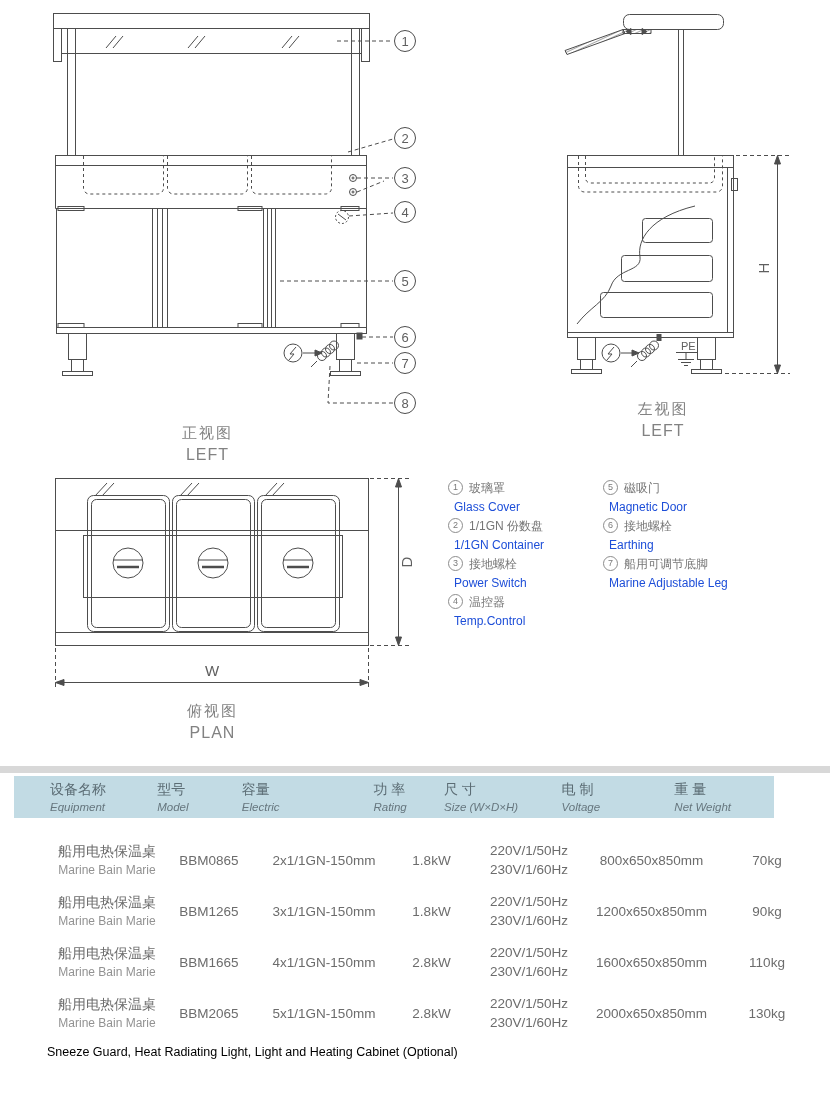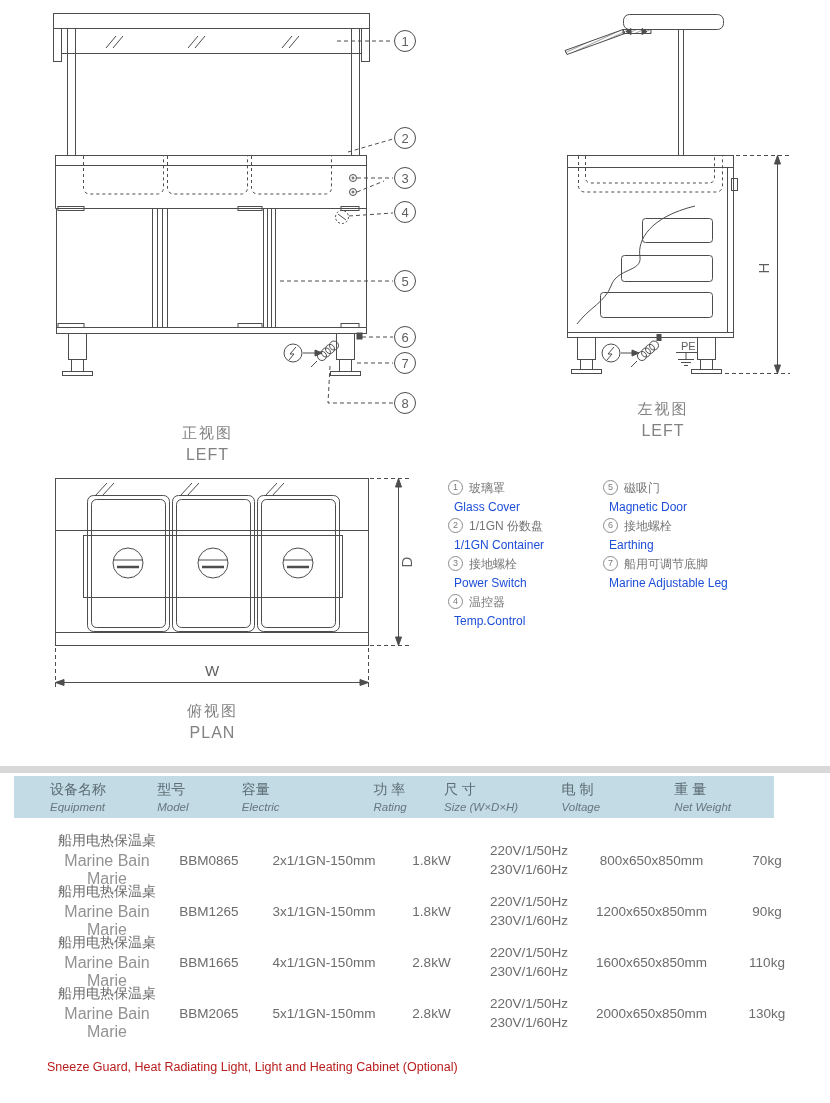--- a/index.html
+++ b/index.html
@@ -20,25 +20,25 @@
   .tstrip{position:absolute;left:0;top:766px;width:830px;height:7px;background:#d8d8d8;}
   .thead{position:absolute;left:14px;top:776px;width:760px;height:42px;background:#c2dbe4;display:flex;align-items:center;}
   .hcell{text-align:left;color:#5b6c74;}
   .hcell .hzh{font-size:14px;}
   .hcell .hen{font-size:11.5px;margin-top:2px;color:#66767e;font-style:italic;}
   .c1{width:150px;text-align:left;padding-left:36px;box-sizing:border-box;}
   .c2{width:90px;} .c3{width:140px;} .c4{width:75px;} .c5{width:120px;} .c6{width:125px;} .c7{width:106px;}
   .trow{position:absolute;left:14px;width:806px;height:52px;display:flex;align-items:center;}
   .tcell{text-align:center;color:#6c6c6c;font-size:13.5px;}
   .name-zh{font-size:14px;color:#6b6b6b;}
-  .name-en{font-size:16px;color:#929292;margin-top:2px;}
+  .name-en{font-size:12px;color:#929292;margin-top:2px;}
   .volt div{line-height:19px;}
   .note{position:absolute;left:47px;top:1044px;}
   .note .zh{font-size:15px;color:#7a7a7a;letter-spacing:1px;}
-  .note .en{font-size:12.5px;color:#b91c1c;margin-top:16px;}
+  .note .en{font-size:12.5px;color:#000000;margin-top:1px;}
 </style>
 </head>
 <body>
 
 <svg class="abs" style="left:40px;top:10px;" width="410" height="410" viewBox="0 0 410 410">
   <g stroke="#4d4d4d" stroke-width="1" fill="none">
 
     <g>
       <rect x="13.5" y="3.5" width="316" height="15"></rect>
       <rect x="13.5" y="18.5" width="8" height="33"></rect>

